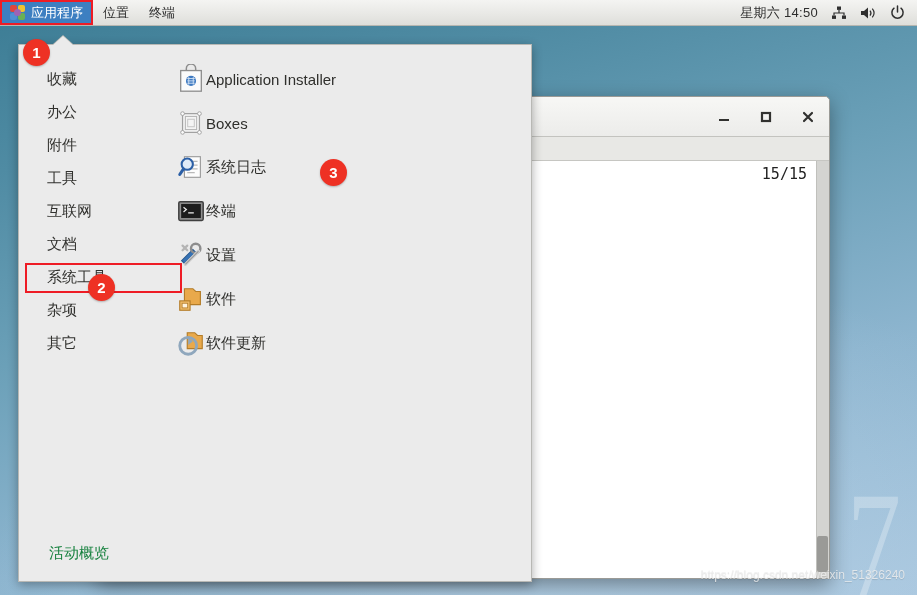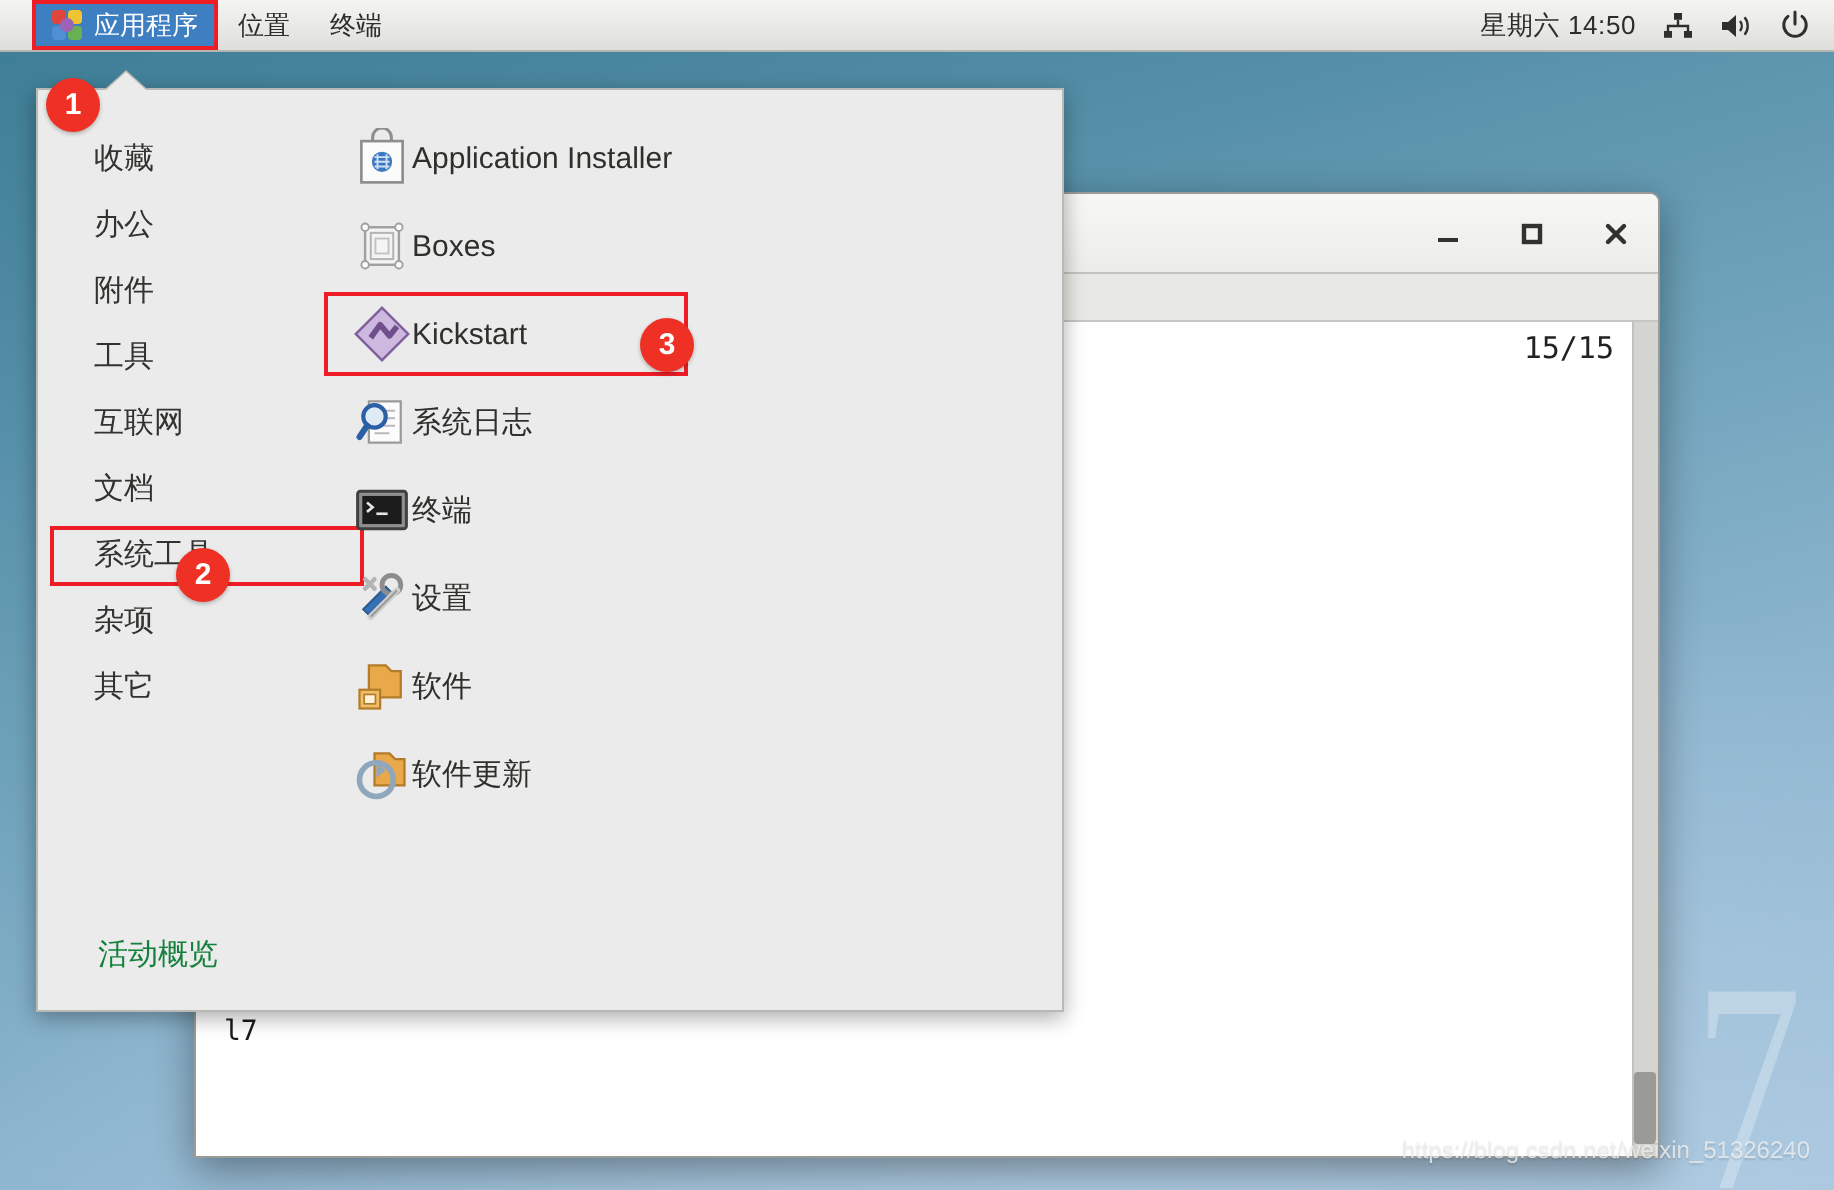--- a/index.html
+++ b/index.html
@@ -41,21 +41,21 @@
   .panel-menu {
     display: flex; align-items: center; gap: 6px;
     padding: 0 10px; height: 100%;
     cursor: default; white-space: nowrap;
   }
   .panel-menu.active {
     background: #3d7fc1;
     color: #ffffff;
     outline: 2px solid #ee1c25;
     outline-offset: -2px;
-    position: relative; z-index: 2; margin-left: 16px;
+    position: relative; z-index: 2;
   }
   #apps-icon { width: 15px; height: 15px; position: relative; flex: none; }
   #apps-icon i {
     position: absolute; width: 7px; height: 7px; border-radius: 2px; display:block;
   }
   #apps-icon i:nth-child(1){ left:0; top:0; background:#e0453d; }
   #apps-icon i:nth-child(2){ right:0; top:0; background:#f0c330; }
   #apps-icon i:nth-child(3){ left:0; bottom:0; background:#4f8fd4; }
   #apps-icon i:nth-child(4){ right:0; bottom:0; background:#69b054; }
   #apps-icon i:nth-child(5){ left:4px; top:4px; width:7px; height:7px; background:#9d63b5; border-radius:50%; }
@@ -63,21 +63,21 @@
   #panel-right {
     margin-left: auto; display: flex; align-items: center; gap: 13px;
     padding: 0 12px 0 10px; font-size: 13px;
   }
   #panel-clock { letter-spacing: 0.3px; }
   .panel-sysicon { display: flex; align-items: center; }
 
   
   #app-menu {
     position: absolute; left: 18px; top: 44px;
-    width: 514px; height: 462px;
+    width: 514px; height: 538px;
     background: #ebebeb;
     border: 1px solid #b8b8b4;
     box-shadow: 0 3px 10px rgba(0,0,0,0.33);
     display: flex; flex-direction: column;
     z-index: 40;
   }
   #menu-tip {
     position: absolute; left: 34px; top: -9px;
     width: 0; height: 0;
     border-left: 10px solid transparent;
@@ -301,27 +301,20 @@
           <rect x="10" y="9" width="12" height="14" fill="none" stroke="#b5b5b5" stroke-width="1.1"></rect>
           <rect x="12.5" y="12" width="7" height="8" fill="none" stroke="#c2c2c2" stroke-width="1"></rect>
           <circle cx="7" cy="6" r="2" fill="#fafafa" stroke="#a0a0a0" stroke-width="1"></circle>
           <circle cx="25" cy="6" r="2" fill="#fafafa" stroke="#a0a0a0" stroke-width="1"></circle>
           <circle cx="7" cy="26" r="2" fill="#fafafa" stroke="#a0a0a0" stroke-width="1"></circle>
           <circle cx="25" cy="26" r="2" fill="#fafafa" stroke="#a0a0a0" stroke-width="1"></circle>
         </svg>
         <span>Boxes</span>
       </div>
 
-      <div class="app-item boxed">
-        <svg class="app-icon" viewBox="0 0 32 32">
-          <rect x="16" y="2" width="19.8" height="19.8" transform="rotate(45 16 2)" fill="#cdb8df" stroke="#7f5f9c" stroke-width="1.3"></rect>
-          <path d="M10 18 L15 11 L20 17 L24 12" fill="none" stroke="#6e4f8c" stroke-width="3" stroke-linejoin="round"></path>
-        </svg>
-        <span>Kickstart</span>
-      </div>
 
       <div class="app-item">
         <svg class="app-icon" viewBox="0 0 32 32">
           <rect x="9" y="5" width="17" height="22" fill="#fcfcfc" stroke="#9a9a9a" stroke-width="1.2"></rect>
           <path d="M12 10h11 M12 14h11 M12 18h11 M12 22h8" stroke="#b9b9b9" stroke-width="1.1"></path>
           <circle cx="12" cy="13" r="6" fill="#dfeaf7" stroke="#2b5fa6" stroke-width="2.2"></circle>
           <path d="M8 18 L4 24" stroke="#2b5fa6" stroke-width="3.2" stroke-linecap="round"></path>
         </svg>
         <span>系统日志</span>
       </div>

